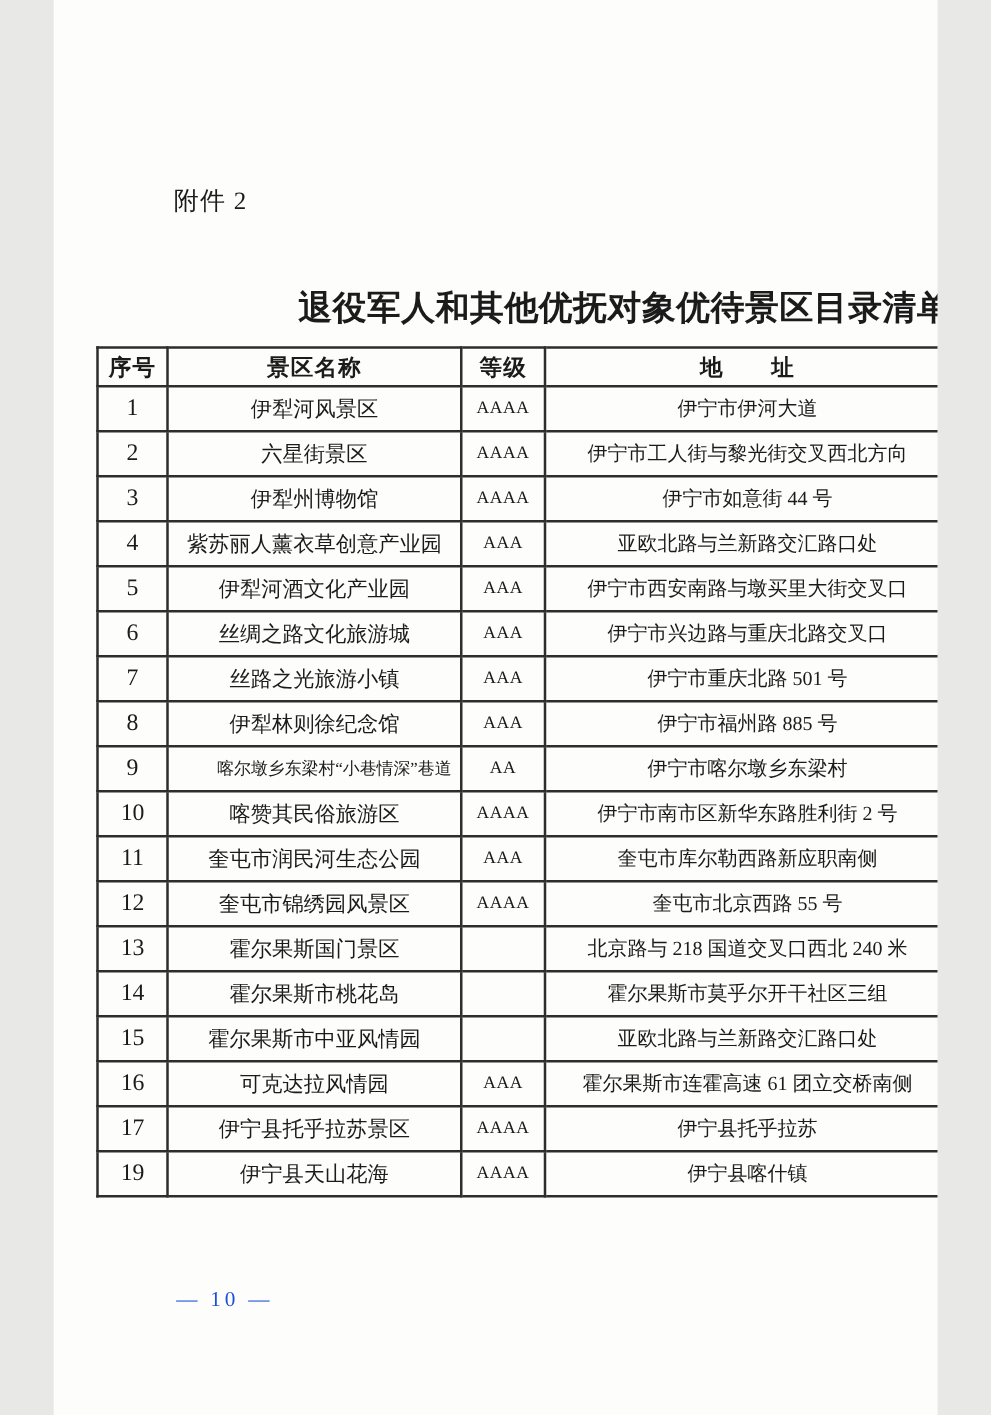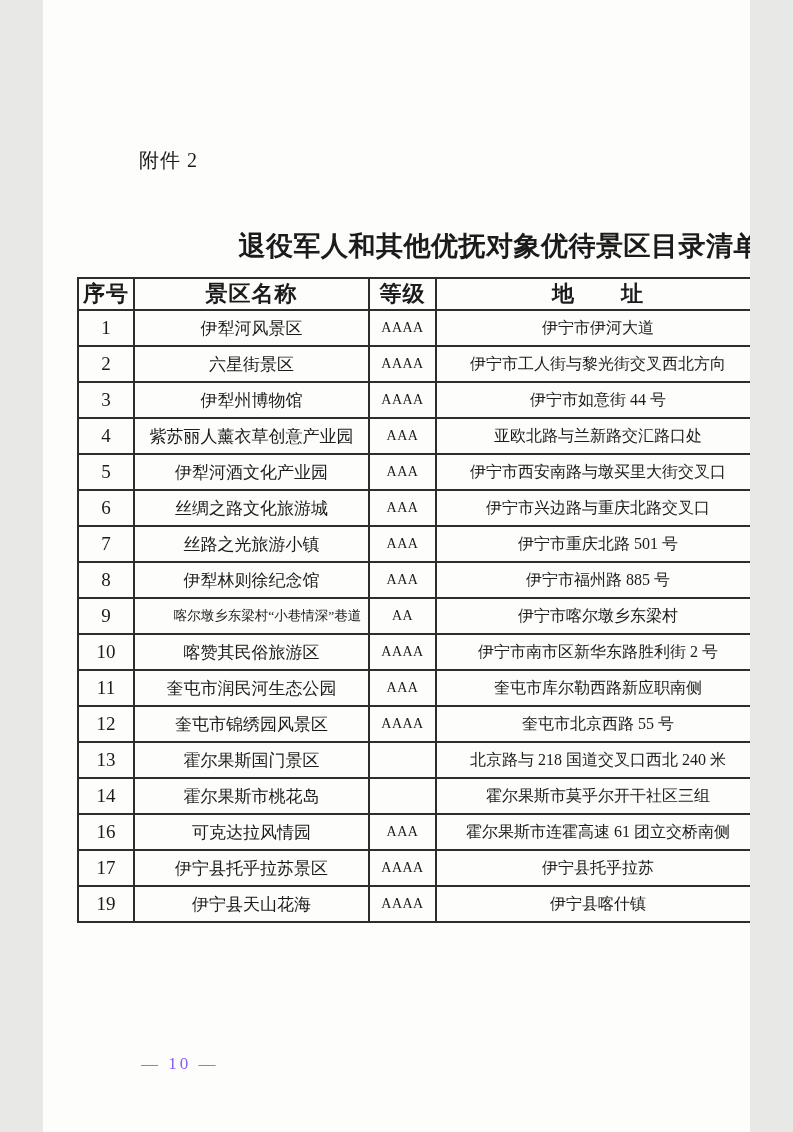--- a/index.html
+++ b/index.html
@@ -34,33 +34,33 @@
   table.catalog col.c-grade{ width:67px; }
   table.catalog th, table.catalog td {
     border:2px solid #2d2d2d;
     text-align:center;
     vertical-align:middle;
     overflow:hidden;
     white-space:nowrap;
   }
   table.catalog thead th {
     height:31px;
-    font-size:22px; font-weight:bold;
+    font-size:18px; font-weight:bold;
     letter-spacing:1px;
   }
   table.catalog tbody td { height:36px; }
   td.cell-no   { font-size:19px; }
   td.cell-name { font-size:17px; }
   td.cell-name.condensed { font-size:13.5px;padding-left:32px; }
   td.cell-grade{ font-size:14px; letter-spacing:0.5px; }
   td.cell-addr { font-size:16px; }
   .footer-page {
-    position:absolute; left:98px; top:1054px;
+    position:absolute; left:98px; top:1030px;
     font-size:17px; letter-spacing:3px;
-    color:#8b5cf6;
+    color:#1d4ed8;
   }
 </style>
 </head>
 <body>
 
 <div class="page">
 
   <div class="attachment">附件 2</div>
 
   <div class="doc-title">退役军人和其他优抚对象优待景区目录清单</div>
@@ -160,20 +160,26 @@
     <td class="cell-grade"></td>
     <td class="cell-addr">北京路与 218 国道交叉口西北 240 米</td>
   </tr>
           <tr>
     <td class="cell-no">14</td>
     <td class="cell-name">霍尔果斯市桃花岛</td>
     <td class="cell-grade"></td>
     <td class="cell-addr">霍尔果斯市莫乎尔开干社区三组</td>
   </tr>
           <tr>
+    <td class="cell-no">15</td>
+    <td class="cell-name">霍尔果斯市中亚风情园</td>
+    <td class="cell-grade"></td>
+    <td class="cell-addr">亚欧北路与兰新路交汇路口处</td>
+  </tr>
+          <tr>
     <td class="cell-no">16</td>
     <td class="cell-name">可克达拉风情园</td>
     <td class="cell-grade">AAA</td>
     <td class="cell-addr">霍尔果斯市连霍高速 61 团立交桥南侧</td>
   </tr>
           <tr>
     <td class="cell-no">17</td>
     <td class="cell-name">伊宁县托乎拉苏景区</td>
     <td class="cell-grade">AAAA</td>
     <td class="cell-addr">伊宁县托乎拉苏</td>

